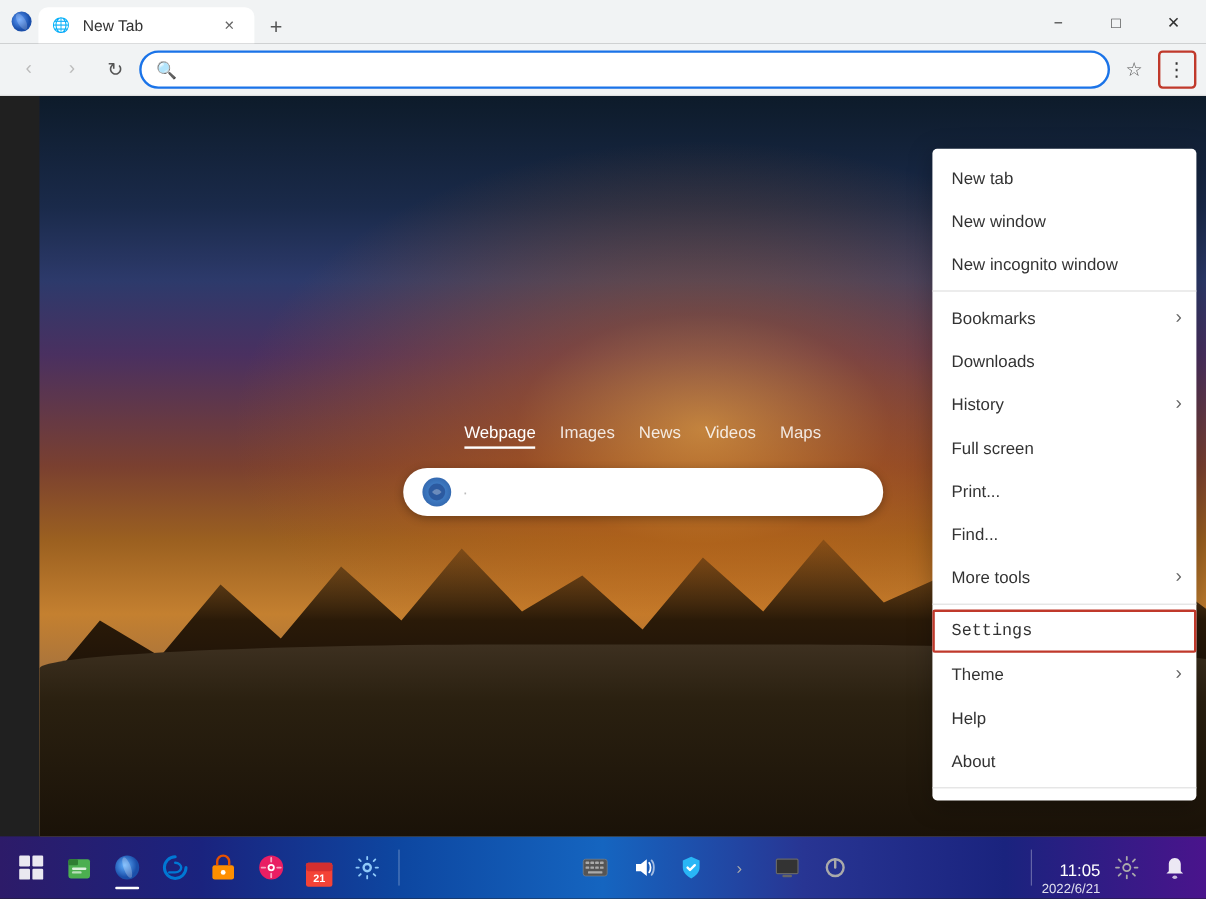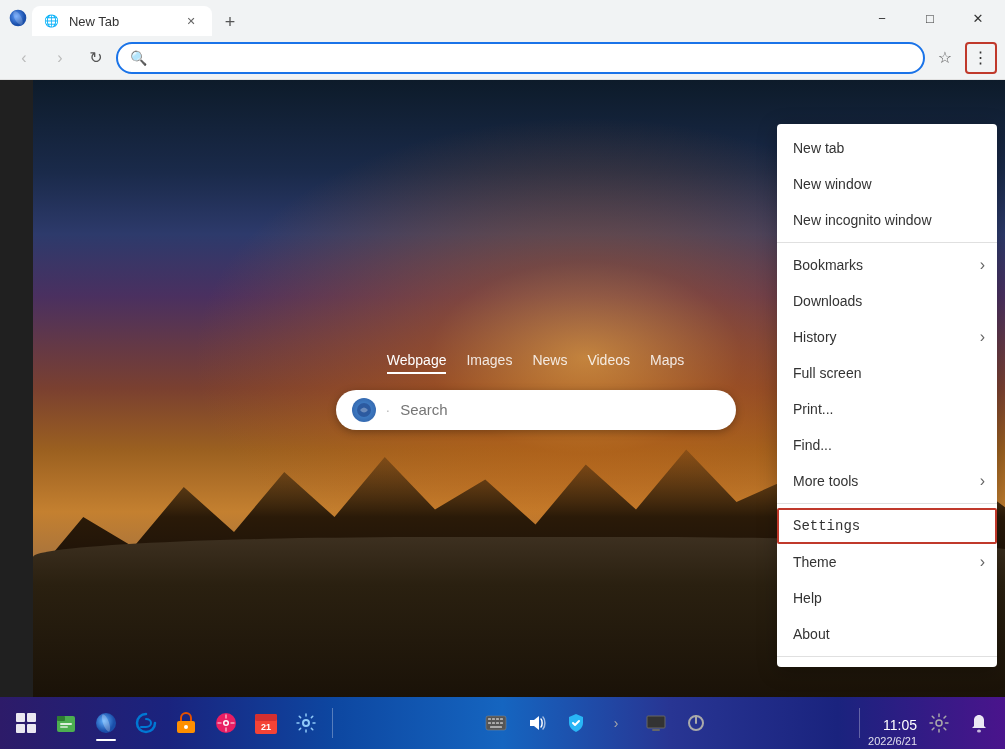--- a/index.html
+++ b/index.html
@@ -139,21 +139,20 @@
           <span class="search-tab">Maps</span>
         </div>
         <div class="search-box">
           <div class="search-logo">
             <svg viewBox="0 0 16 16">
                 <circle cx="8" cy="8" r="7" fill="#2c5aa0"></circle>
                 <path d="M4 8 Q8 3 12 8 Q8 13 4 8" fill="rgba(255,255,255,0.3)"></path>
               </svg>
           </div>
           <span style="color:#bbb; font-size:14px;">·</span>
-          <input type="text" class="search-input" placeholder="Search" style="">
         </div>
       </div>
     </div>
 
     <div class="dropdown-menu">
 
       <div class="menu-item">
         <span>New tab</span>
       </div>
 
@@ -266,21 +265,21 @@
 
     <div class="tb-app">
       <svg width="24" height="24" viewBox="0 0 24 24">
         <circle cx="12" cy="12" r="10" fill="#e91e63"></circle>
         <circle cx="12" cy="12" r="3" fill="white"></circle>
         <circle cx="12" cy="12" r="1.5" fill="#e91e63"></circle>
         <path d="M12 4v3M12 17v3M4 12h3M17 12h3" stroke="white" stroke-width="1.5" stroke-linecap="round" opacity="0.6"></path>
       </svg>
     </div>
 
-    <div class="tb-app" style="font-size:11px; color:white; font-weight:bold;">
+    <div class="tb-app" style="font-size:11px; color:white; font-weight:bold;align-items:flex-end;">
       <svg width="26" height="26" viewBox="0 0 26 26">
         <rect x="2" y="4" width="22" height="20" rx="2" fill="#f44336"></rect>
         <rect x="2" y="4" width="22" height="7" rx="2" fill="#d32f2f"></rect>
         <text x="13" y="20" text-anchor="middle" fill="white" font-size="9" font-weight="bold">21</text>
       </svg>
     </div>
 
     <div class="tb-app">
       <svg width="22" height="22" viewBox="0 0 22 22">
         <circle cx="11" cy="11" r="3" fill="none" stroke="#90caf9" stroke-width="2"></circle>

